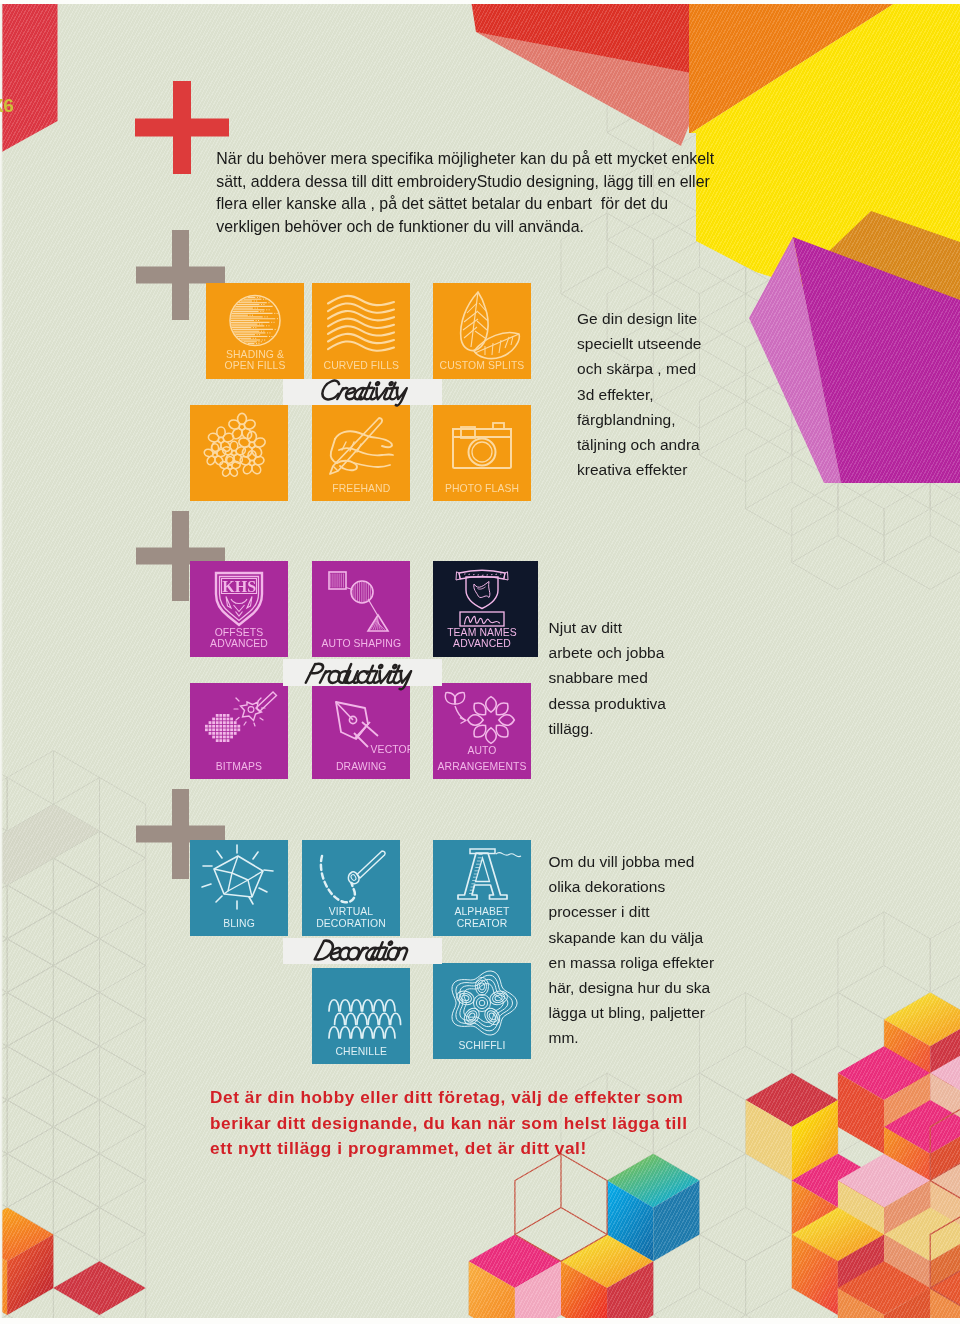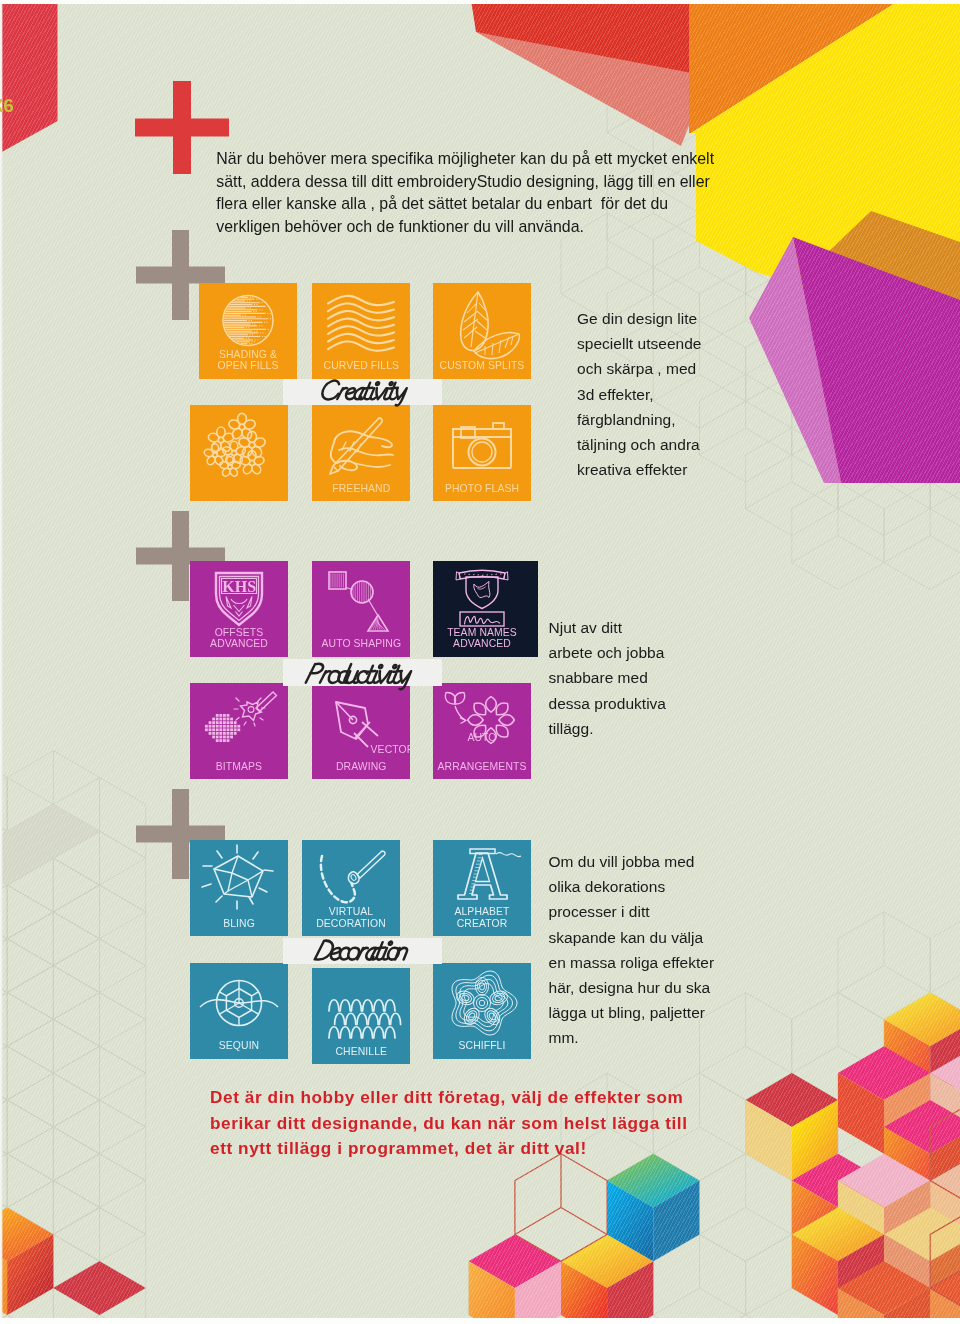--- a/index.html
+++ b/index.html
@@ -431,21 +431,21 @@
     <svg class="plus" style="position:absolute;left:136px;top:789px;" width="89" height="90" viewBox="0 0 89 90">
       <path d="M36.0 0H53.0V36.5H89V53.5H53.0V90H36.0V53.5H0V36.5H36.0Z" fill="#9d8e85"></path>
     </svg>
     <div id="badge">X6</div>
     <div id="intro">
       <div>När du behöver mera specifika möjligheter kan du på ett mycket enkelt</div>
       <div>sätt, addera dessa till ditt embroideryStudio designing, lägg till en eller</div>
       <div>flera eller kanske alla , på det sättet betalar du enbart  för det du</div>
       <div>verkligen behöver och de funktioner du vill använda.</div>
     </div>
-    <div class="tile" style="left:199px;top:282.5px;background:#f49a11;">
+    <div class="tile" style="left:206px;top:282.5px;background:#f49a11;">
       <svg width="98" height="96" viewBox="0 0 98 96">
         <circle cx="49" cy="37.5" r="25" fill="none" stroke="#fcd9a0" stroke-width="1.5"></circle>
         <path d="M41.8 14.4H49.3" stroke="#fcd9a0" stroke-width="1.15" fill="none"></path>
         <path d="M50.9 14.4h1.1" stroke="#fcd9a0" stroke-width="1.0"></path>
         <path d="M53.3 14.4h1.1" stroke="#fcd9a0" stroke-width="1.0"></path>
         <path d="M37.6 16.2H55.4" stroke="#fcd9a0" stroke-width="1.15" fill="none"></path>
         <path d="M57.0 16.2h1.1" stroke="#fcd9a0" stroke-width="1.0"></path>
         <path d="M59.4 16.2h1.1" stroke="#fcd9a0" stroke-width="1.0"></path>
         <path d="M34.7 18.0H46.1" stroke="#fcd9a0" stroke-width="1.15" fill="none"></path>
         <path d="M47.7 18.0h1.1" stroke="#fcd9a0" stroke-width="1.0"></path>
@@ -790,21 +790,21 @@
         <path d="M0 0 C7.0 -5.0 7.0 -11.5 0 -15.5 C-7.0 -11.5 -7.0 -5.0 0 0Z" fill="none" stroke="#f2b6e8" stroke-width="1.55" transform="translate(63.5,42.5) rotate(135.0)"></path>
         <path d="M0 0 C7.0 -5.0 7.0 -11.5 0 -15.5 C-7.0 -11.5 -7.0 -5.0 0 0Z" fill="none" stroke="#f2b6e8" stroke-width="1.55" transform="translate(58.0,44.8) rotate(180.0)"></path>
         <path d="M0 0 C7.0 -5.0 7.0 -11.5 0 -15.5 C-7.0 -11.5 -7.0 -5.0 0 0Z" fill="none" stroke="#f2b6e8" stroke-width="1.55" transform="translate(52.5,42.5) rotate(225.0)"></path>
         <path d="M0 0 C7.0 -5.0 7.0 -11.5 0 -15.5 C-7.0 -11.5 -7.0 -5.0 0 0Z" fill="none" stroke="#f2b6e8" stroke-width="1.55" transform="translate(50.2,37.0) rotate(270.0)"></path>
         <path d="M0 0 C7.0 -5.0 7.0 -11.5 0 -15.5 C-7.0 -11.5 -7.0 -5.0 0 0Z" fill="none" stroke="#f2b6e8" stroke-width="1.55" transform="translate(52.5,31.5) rotate(315.0)"></path>
         <path d="M0 0 C6.0 -4.6 6.0 -10.7 0 -14.5 C-6.0 -10.7 -6.0 -4.6 0 0Z" fill="none" stroke="#f2b6e8" stroke-width="1.40" transform="translate(22.0,21.0) rotate(-38.0)"></path>
         <path d="M0 0 C6.0 -4.6 6.0 -10.7 0 -14.5 C-6.0 -10.7 -6.0 -4.6 0 0Z" fill="none" stroke="#f2b6e8" stroke-width="1.40" transform="translate(22.0,21.0) rotate(38.0)"></path>
         <path d="M22 23 C24 29 27 34 32 37" fill="none" stroke="#f2b6e8" stroke-width="1.4"></path>
         <path d="M27 34.5 L33 37.5 L27.5 40.5" fill="none" stroke="#f2b6e8" stroke-width="1.4" stroke-linejoin="round"></path>
       </svg>
-      <div class="tlbl" style="top:49px;color:#f2b6e8;">AUTO</div>
+      <div class="tlbl" style="top:62px;color:#f2b6e8;">AUTO</div>
       <div class="tlbl" style="top:77.7px;color:#f2b6e8;">ARRANGEMENTS</div>
     </div>
     <div class="tile" style="left:190.0px;top:840.0px;background:#2f8aa8;">
       <svg width="98" height="96" viewBox="0 0 98 96">
         <path d="M24 29 L48 16 L73 31 L62 57 L34 54 Z" fill="none" stroke="#dff0f5" stroke-width="1.6" stroke-linejoin="round"></path>
         <path d="M24 29 L42 33 L48 16" fill="none" stroke="#dff0f5" stroke-width="1.4" stroke-linejoin="round"></path>
         <path d="M42 33 L38 51 L34 54" fill="none" stroke="#dff0f5" stroke-width="1.4" stroke-linejoin="round"></path>
         <path d="M42 33 L58 40 L73 31" fill="none" stroke="#dff0f5" stroke-width="1.4" stroke-linejoin="round"></path>
         <path d="M58 40 L62 57 M58 40 L38 51" fill="none" stroke="#dff0f5" stroke-width="1.4"></path>
         <path d="M47 5 L47 13" stroke="#dff0f5" stroke-width="1.6" stroke-linecap="round"></path>
@@ -845,36 +845,20 @@
         <path d="M40.0 37.2 L44.0 37.2" stroke="#dff0f5" stroke-width="0.75" opacity=".9"></path>
         <path d="M39.2 40.5 L43.2 40.5" stroke="#dff0f5" stroke-width="0.75" opacity=".9"></path>
         <path d="M38.4 43.8 L42.4 43.8" stroke="#dff0f5" stroke-width="0.75" opacity=".9"></path>
         <path d="M37.6 47.0 L41.6 47.0" stroke="#dff0f5" stroke-width="0.75" opacity=".9"></path>
         <path d="M36.8 50.2 L40.8 50.2" stroke="#dff0f5" stroke-width="0.75" opacity=".9"></path>
         <path d="M36.0 53.5 L40.0 53.5" stroke="#dff0f5" stroke-width="0.75" opacity=".9"></path>
         <path d="M63 14 C68 9 71 18 76 14.5 C81 11 83 19 88 16" fill="none" stroke="#dff0f5" stroke-width="1.15"></path>
       </svg>
       <div class="tlbl" style="top:66.1px;color:#dff0f5;">ALPHABET</div>
       <div class="tlbl" style="top:77.7px;color:#dff0f5;">CREATOR</div>
-    </div>
-    <div class="tile" style="left:190.0px;top:962.5px;background:#2f8aa8;">
-      <svg width="98" height="96" viewBox="0 0 98 96">
-        <circle cx="49" cy="40" r="22.5" fill="none" stroke="#dff0f5" stroke-width="1.6"></circle>
-        <polygon points="49.0,25.5 61.6,32.8 61.6,47.2 49.0,54.5 36.4,47.2 36.4,32.8" fill="none" stroke="#dff0f5" stroke-width="1.5"></polygon>
-        <path d="M49.0 25.5 L49.0 17.5" stroke="#dff0f5" stroke-width="1.4"></path>
-        <path d="M61.6 32.8 L68.5 28.8" stroke="#dff0f5" stroke-width="1.4"></path>
-        <path d="M61.6 47.2 L68.5 51.2" stroke="#dff0f5" stroke-width="1.4"></path>
-        <path d="M49.0 54.5 L49.0 62.5" stroke="#dff0f5" stroke-width="1.4"></path>
-        <path d="M36.4 47.2 L29.5 51.2" stroke="#dff0f5" stroke-width="1.4"></path>
-        <path d="M36.4 32.8 L29.5 28.8" stroke="#dff0f5" stroke-width="1.4"></path>
-        <path d="M49 26 L49 40 M49 40 L37 47 M49 40 L61 47" stroke="#dff0f5" stroke-width="1.3" fill="none"></path>
-        <circle cx="49" cy="40" r="4.3" fill="none" stroke="#dff0f5" stroke-width="1.4"></circle>
-        <path d="M10 44 C23 31 38 39 49 40 C61 41 76 32 88 44" fill="none" stroke="#dff0f5" stroke-width="1.6"></path>
-      </svg>
-      <div class="tlbl" style="top:77.7px;color:#dff0f5;">SEQUIN</div>
     </div>
     <div class="tile" style="left:312.3px;top:968px;background:#2f8aa8;">
       <svg width="98" height="96" viewBox="0 0 98 96">
         <path d="M17.0 43.0 C17.0 28.0 27.0 28.0 27.0 43.0" fill="none" stroke="#dff0f5" stroke-width="1.7" stroke-linecap="round"></path>
         <path d="M28.2 43.0 C28.2 28.0 38.2 28.0 38.2 43.0" fill="none" stroke="#dff0f5" stroke-width="1.7" stroke-linecap="round"></path>
         <path d="M39.4 43.0 C39.4 28.0 49.4 28.0 49.4 43.0" fill="none" stroke="#dff0f5" stroke-width="1.7" stroke-linecap="round"></path>
         <path d="M50.6 43.0 C50.6 28.0 60.6 28.0 60.6 43.0" fill="none" stroke="#dff0f5" stroke-width="1.7" stroke-linecap="round"></path>
         <path d="M61.8 43.0 C61.8 28.0 71.8 28.0 71.8 43.0" fill="none" stroke="#dff0f5" stroke-width="1.7" stroke-linecap="round"></path>
         <path d="M73.0 43.0 C73.0 28.0 83.0 28.0 83.0 43.0" fill="none" stroke="#dff0f5" stroke-width="1.7" stroke-linecap="round"></path>
         <path d="M22.6 56.5 C22.6 41.5 32.6 41.5 32.6 56.5" fill="none" stroke="#dff0f5" stroke-width="1.7" stroke-linecap="round"></path>

